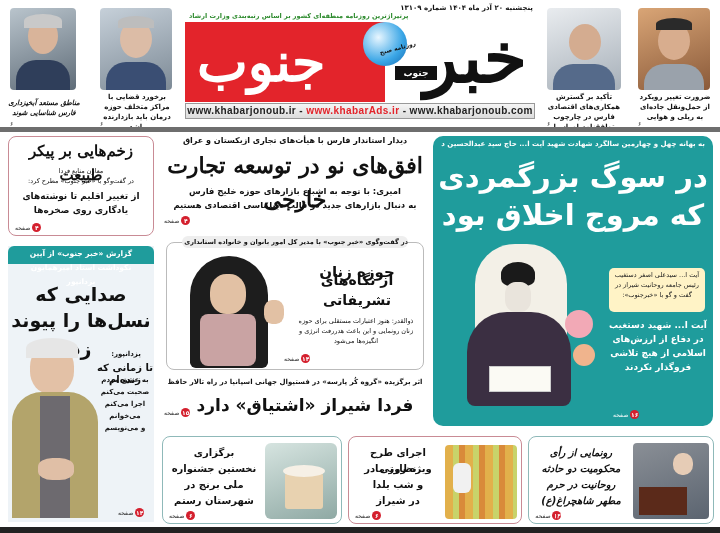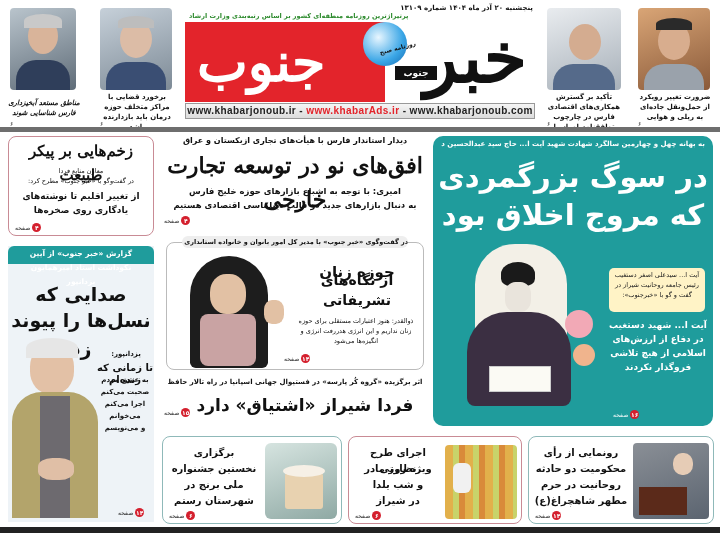--- a/index.html
+++ b/index.html
@@ -125,21 +125,21 @@
   <div class="abs hd" style="left:20px;top:0;width:226px;font-size:6.5px;background:#eee;border-radius:6px;line-height:12px;white-space:nowrap;overflow:hidden;">در گفت‌وگوی «خبر جنوب» با مدیر کل امور بانوان و خانواده استانداری فارس مطرح شد</div>
   <div class="abs" style="left:4px;top:6px;width:258px;height:128px;border:1px solid #bbb;border-radius:8px;z-index:-1;"></div>
   <div class="abs" style="left:10px;top:16px;width:120px;height:116px;">
     <div class="abs" style="left:18px;top:4px;width:78px;height:112px;background:#1d1d1d;border-radius:40px 40px 6px 6px;"></div>
     <div class="abs" style="left:38px;top:22px;width:36px;height:40px;background:#e2c1a4;border-radius:45%;"></div>
     <div class="abs" style="left:28px;top:62px;width:56px;height:52px;background:#c9a3a3;border-radius:8px;"></div>
     <div class="abs" style="left:92px;top:48px;width:20px;height:24px;background:#e2c1a4;border-radius:40%;"></div>
   </div>
   <div class="abs hd" style="left:130px;top:26px;width:130px;font-size:15px;line-height:20px;">حوزه زنان</div>
   <div class="abs hd" style="left:130px;top:34px;width:130px;font-size:14px;line-height:20px;">از نگاه‌های تشریفاتی</div>
-  <div class="abs hd" style="left:132px;top:80px;width:124px;font-size:6.5px;line-height:10px;font-weight:normal;">ذوالقدر: هنوز اعتبارات مستقلی برای حوزه زنان نداریم و این انرژی هدررفت انرژی و انگیزه‌ها می‌شود</div>
+  <div class="abs hd" style="left:132px;top:80px;width:124px;font-size:6.5px;line-height:10px;font-weight:normal;">ذوالقدر: هنوز اعتبارات مستقلی برای حوزه زنان رونمایی و این باعث هدررفت انرژی و انگیزه‌ها می‌شود</div>
   <div class="pg abs" style="left:122px;top:118px;">
       <span class="pgdot">۱۴</span>
       <span>صفحه</span>
     </div>
 </div>
 
 <div class="abs" style="left:162px;top:376px;width:266px;height:50px;">
   <div class="abs hd" style="left:0;top:2px;width:266px;font-size:7px;">اثر برگزیده «گروه کُر پارسه» در فستیوال جهانی اسپانیا در راه تالار حافظ</div>
   <div class="abs hd" style="left:20px;top:16px;width:246px;font-size:17px;line-height:26px;">فردا شیراز «اشتیاق» دارد</div>
   <div class="pg abs" style="left:2px;top:32px;">
@@ -176,21 +176,21 @@
   <div class="abs hd" style="left:88px;top:140px;width:58px;font-size:7px;line-height:12px;">صحبت می‌کنم</div>
   <div class="abs hd" style="left:88px;top:152px;width:58px;font-size:7px;line-height:12px;">اجرا می‌کنم</div>
   <div class="abs hd" style="left:88px;top:164px;width:58px;font-size:7px;line-height:12px;">می‌خوانم</div>
   <div class="abs hd" style="left:88px;top:176px;width:58px;font-size:7px;line-height:12px;">و می‌نویسم</div>
   <div class="pg abs" style="left:110px;top:262px;">
       <span class="pgdot">۱۴</span>
       <span>صفحه</span>
     </div>
 </div>
 
-<div class="abs boxg" style="left:528px;top:436px;width:186px;height:88px;">
+<div class="abs boxg" style="left:528px;top:436px;width:186px;height:88px;font-style:italic;">
   <div class="abs" style="left:104px;top:6px;width:76px;height:76px;background:linear-gradient(160deg,#8a8f96,#5b6470);border-radius:4px;">
     <div class="abs" style="left:40px;top:10px;width:20px;height:22px;background:#e6ccb6;border-radius:45%;"></div>
     <div class="abs" style="left:6px;top:44px;width:48px;height:28px;background:#5b2a1a;"></div>
   </div>
   <div class="abs hd" style="left:2px;top:8px;width:100px;font-size:10px;line-height:16px;">رونمایی از رأی</div>
   <div class="abs hd" style="left:2px;top:24px;width:100px;font-size:10px;line-height:16px;">محکومیت دو حادثه</div>
   <div class="abs hd" style="left:2px;top:40px;width:100px;font-size:10px;line-height:16px;">روحانیت در حرم</div>
   <div class="abs hd" style="left:2px;top:56px;width:100px;font-size:10px;line-height:16px;">مطهر شاهچراغ(ع)</div>
   <div class="pg abs" style="left:6px;top:74px;">
       <span class="pgdot">۱۴</span>

